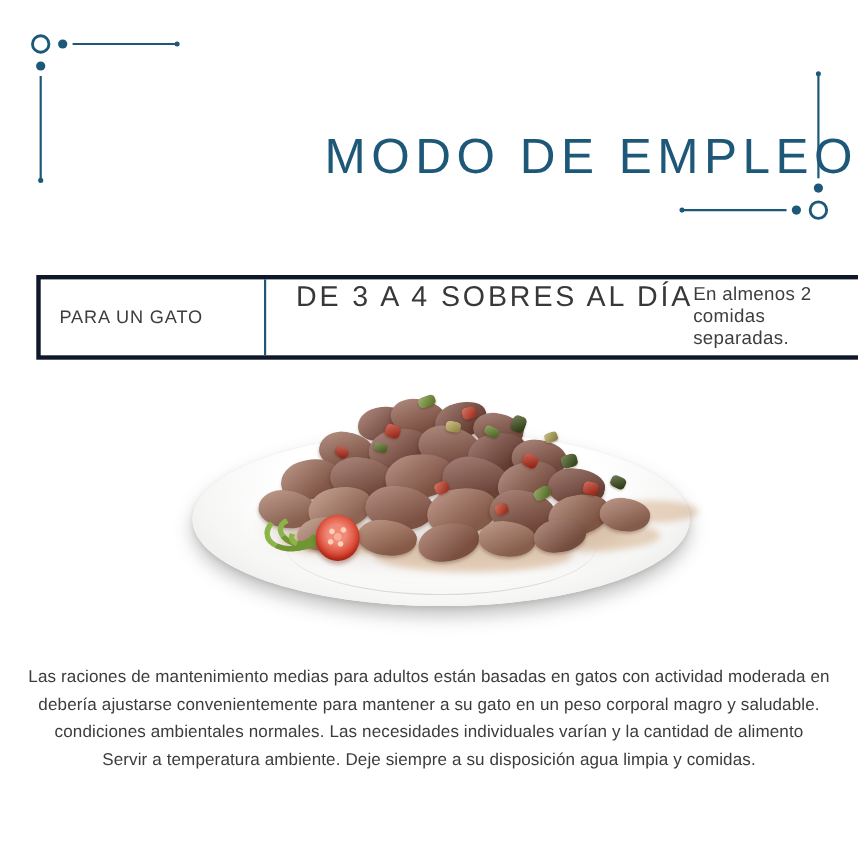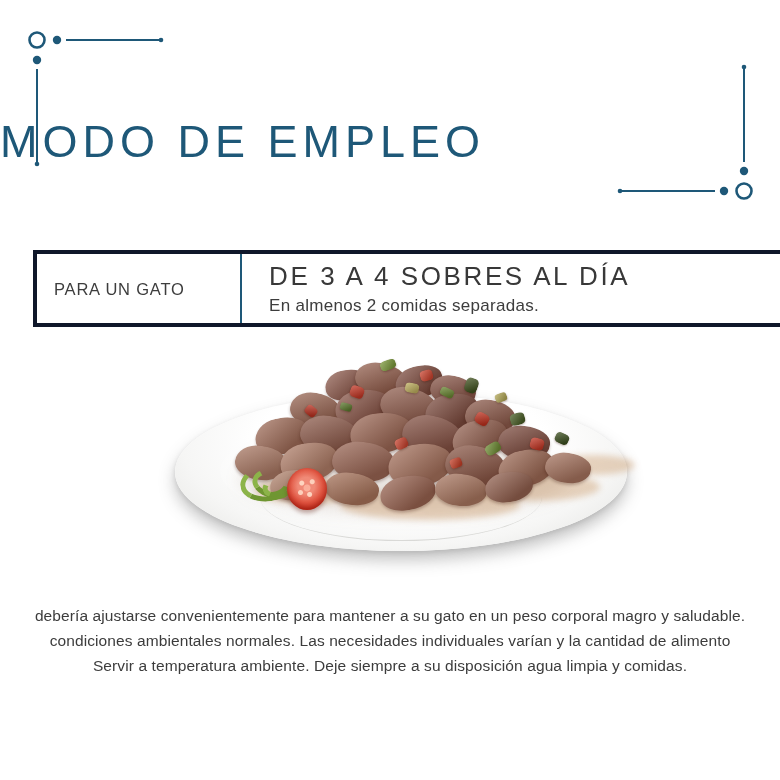--- a/index.html
+++ b/index.html
@@ -14,21 +14,21 @@
   }
 
   
   .ornament { position:absolute; }
   .ornament-tl { left:25px; top:28px; }
   .ornament-br { left:611px; top:58px; }
 
   
   .page-title {
     position:absolute; top:86px; left:0; width:780px;
-    text-align:left;
+    text-align:right;
     font-size:45px; font-weight:400;
     letter-spacing:5px;
     color:#1e5878;
     white-space:nowrap;
   }
 
   
   .usage-box {
     position:absolute; left:33px; top:250px;
     width:752px; height:77px;
@@ -38,21 +38,21 @@
   .usage-audience {
     width:205px; flex:0 0 205px;
     border-right:2px solid #1e5878;
     display:flex; flex-direction:column; justify-content:center;
     padding-left:17px;
     font-size:16.5px; line-height:24px;
     letter-spacing:0.8px; color:#3d3d3d;
   }
   .usage-dosage {
     flex:1;
-    display:flex; flex-direction:column; justify-content:center;
+    display:flex; flex-direction:row; justify-content:center;
     padding-left:27px;
   }
   .dosage-title {
     font-size:26px; letter-spacing:2.6px; color:#383838;
     white-space:nowrap;
   }
   .dosage-subtitle {
     font-size:17px; letter-spacing:0.3px; color:#3d3d3d;
     margin-top:4px;
   }
@@ -223,16 +223,17 @@
     <div class="bit" style="left: 355px; top: 35px; width: 12px; height: 9px; transform: rotate(-20deg); background-color: rgb(181, 170, 88);"></div>
     <div class="ribbon-arc" style="left: 100px; top: 105px; width: 60px; height: 38px; transform: rotate(-10deg);"></div>
     <div class="ribbon-arc" style="left: 112px; top: 112px; width: 42px; height: 28px; transform: rotate(15deg);"></div>
     <div class="ribbon-arc" style="left: 122px; top: 118px; width: 28px; height: 20px; transform: rotate(-25deg);"></div>
     <div class="tomato-half" style="left: 147px; top: 110px; width: 40px; height: 42px; transform: rotate(0deg);">
       <div class="tomato-seeds"></div>
     </div>
   </div>
 
 <div class="footnote">
+  <div>Las raciones de mantenimiento medias para adultos están basadas en gatos con actividad moderada en</div>
   <div>debería ajustarse convenientemente para mantener a su gato en un peso corporal magro y saludable.</div>
   <div>condiciones ambientales normales. Las necesidades individuales varían y la cantidad de alimento</div>
   <div>Servir a temperatura ambiente. Deje siempre a su disposición agua limpia y comidas.</div>
 </div>
 
 </body></html>

